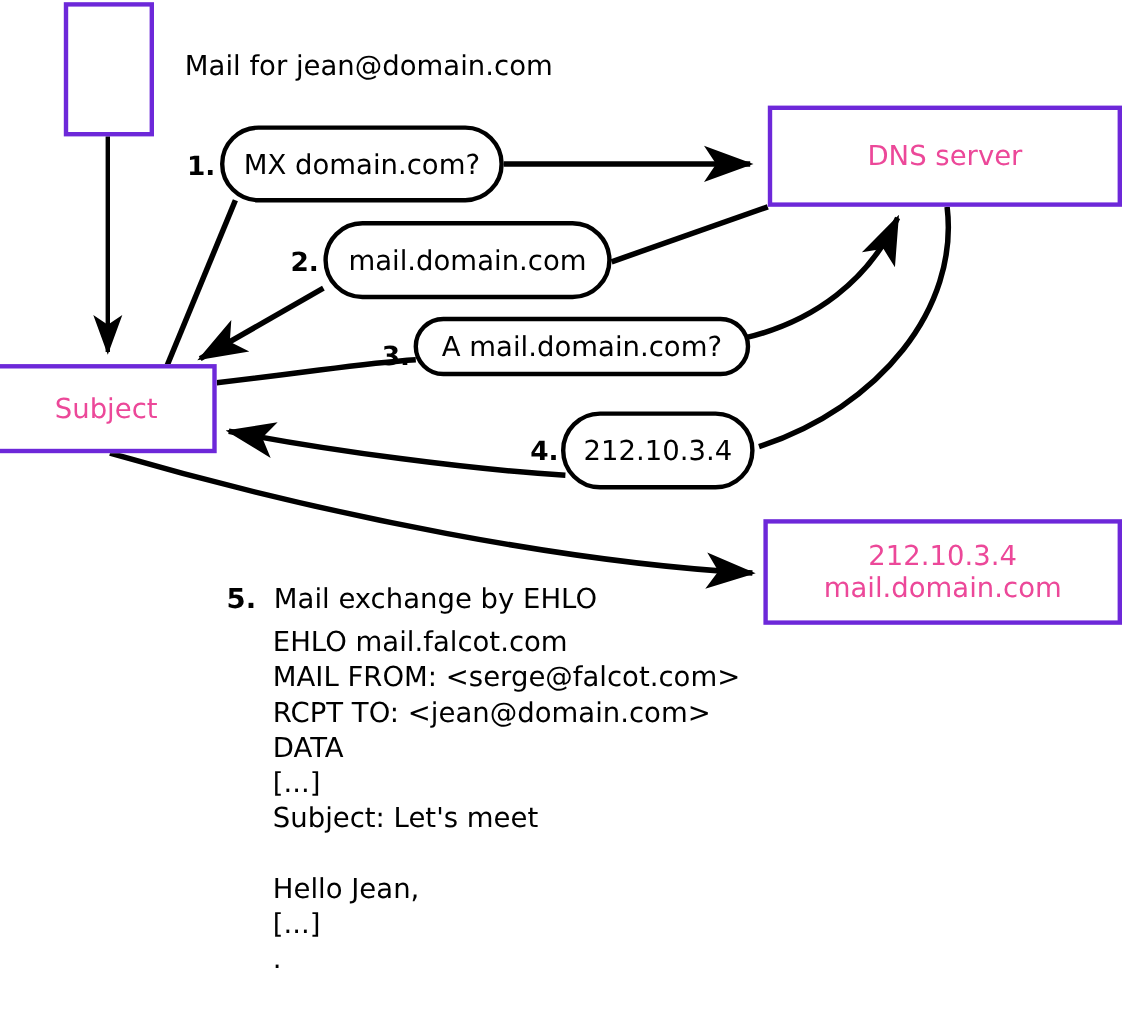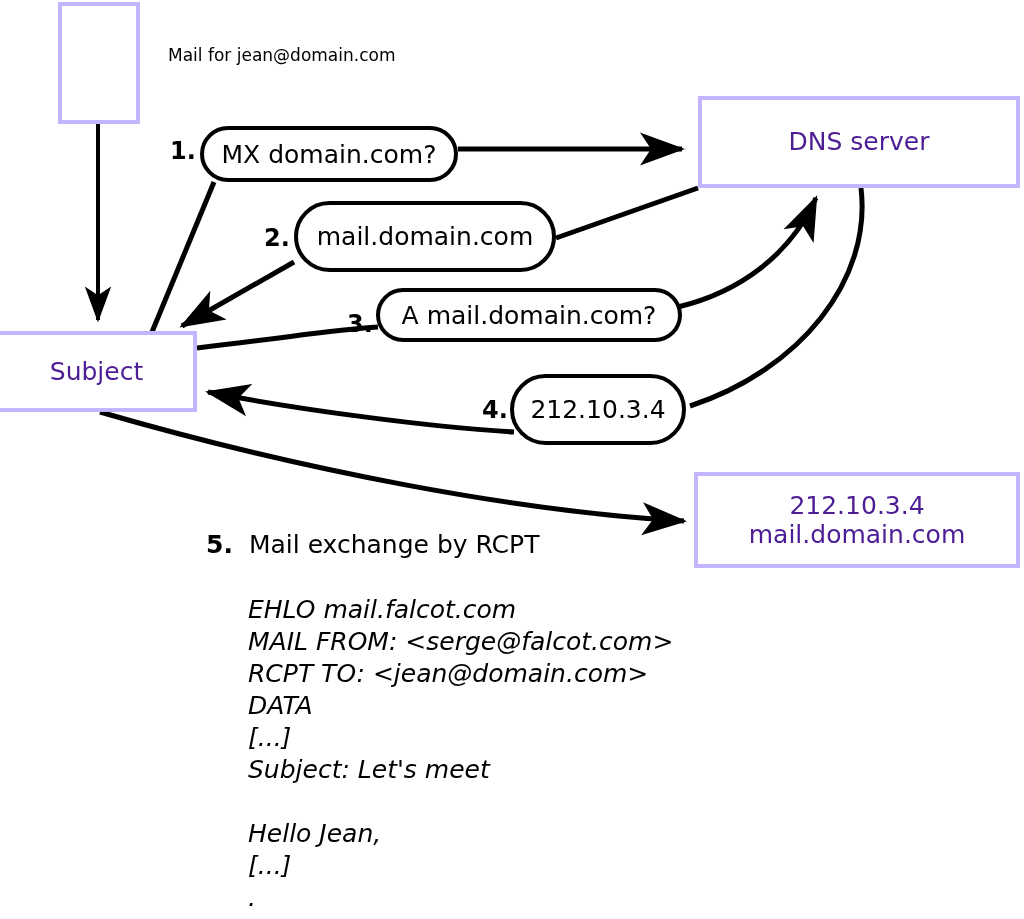--- a/index.html
+++ b/index.html
@@ -18,28 +18,28 @@
   svg.layer {
     position: absolute;
     left: 0;
     top: 0;
     width: 1024px;
     height: 919px;
   }
   .node-box {
     position: absolute;
     background: #ffffff;
-    border: 4px solid #c4b5fd;
+    border: 4px solid #6d28d9;
     box-sizing: border-box;
     display: flex;
     align-items: center;
     justify-content: center;
     text-align: right;
     font-size: 25px;
-    color: #4c1d95;
+    color: #ec4899;
     line-height: 1.18;
   }
   .bubble {
     position: absolute;
     background: #ffffff;
     border: 4px solid #000000;
     border-radius: 999px;
     box-sizing: border-box;
     display: flex;
     align-items: center;
@@ -51,21 +51,21 @@
   }
   .step-num {
     position: absolute;
     font-size: 24px;
     font-weight: bold;
     color: #000000;
     white-space: nowrap;
   }
   .plain-text {
     position: absolute;
-    font-size: 17px;
+    font-size: 25px;
     color: #000000;
     white-space: nowrap;
   }
   .smtp-step {
     position: absolute;
     font-size: 25px;
     color: #000000;
     white-space: nowrap;
   }
   .smtp-step b {
@@ -133,41 +133,41 @@
   <div class="node-box two-line" style="left:694px; top:472px; width:326px; height:96px;">
     <span>212.10.3.4</span>
     <span>mail.domain.com</span>
   </div>
 
   <div class="step-num" style="left:170px; top:137px;">1.</div>
   <div class="step-num" style="left:264px; top:224px;">2.</div>
   <div class="step-num" style="left:347px; top:310px;">3.</div>
   <div class="step-num" style="left:482px; top:396px;">4.</div>
 
-  <div class="bubble" style="left:200px; top:126px; width:258px; height:56px;">
+  <div class="bubble" style="left:200px; top:114px; width:258px; height:70px;">
     <span>MX domain.com?</span>
   </div>
 
   <div class="bubble" style="left:294px; top:201px; width:262px; height:71px;">
     <span>mail.domain.com</span>
   </div>
 
   <div class="bubble" style="left:376px; top:288px; width:306px; height:54px;">
     <span>A mail.domain.com?</span>
   </div>
 
   <div class="bubble" style="left:510px; top:374px; width:176px; height:71px;">
     <span>212.10.3.4</span>
   </div>
 
   <div class="smtp-step" style="left:206px; top:530px;">
-    <b>5.</b><span>Mail exchange by RCPT</span>
+    <b>5.</b><span>Mail exchange by EHLO</span>
   </div>
 
-  <div class="transcript" style="left:248px; top:594px;font-style:italic;">EHLO mail.falcot.com
+  <div class="transcript" style="left:248px; top:568px;">EHLO mail.falcot.com
 MAIL FROM: &lt;serge@falcot.com&gt;
 RCPT TO: &lt;jean@domain.com&gt;
 DATA
 [...]
 Subject: Let's meet
 
 Hello Jean,
 [...]
 .</div>
 

